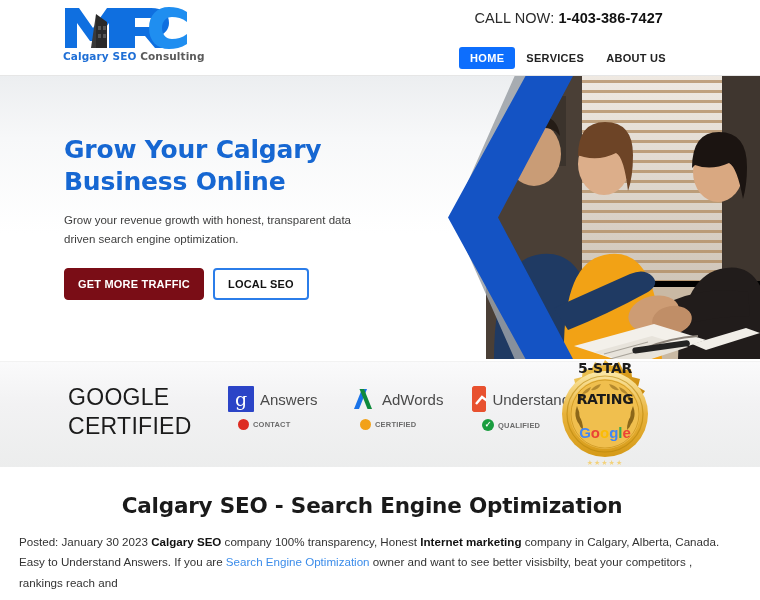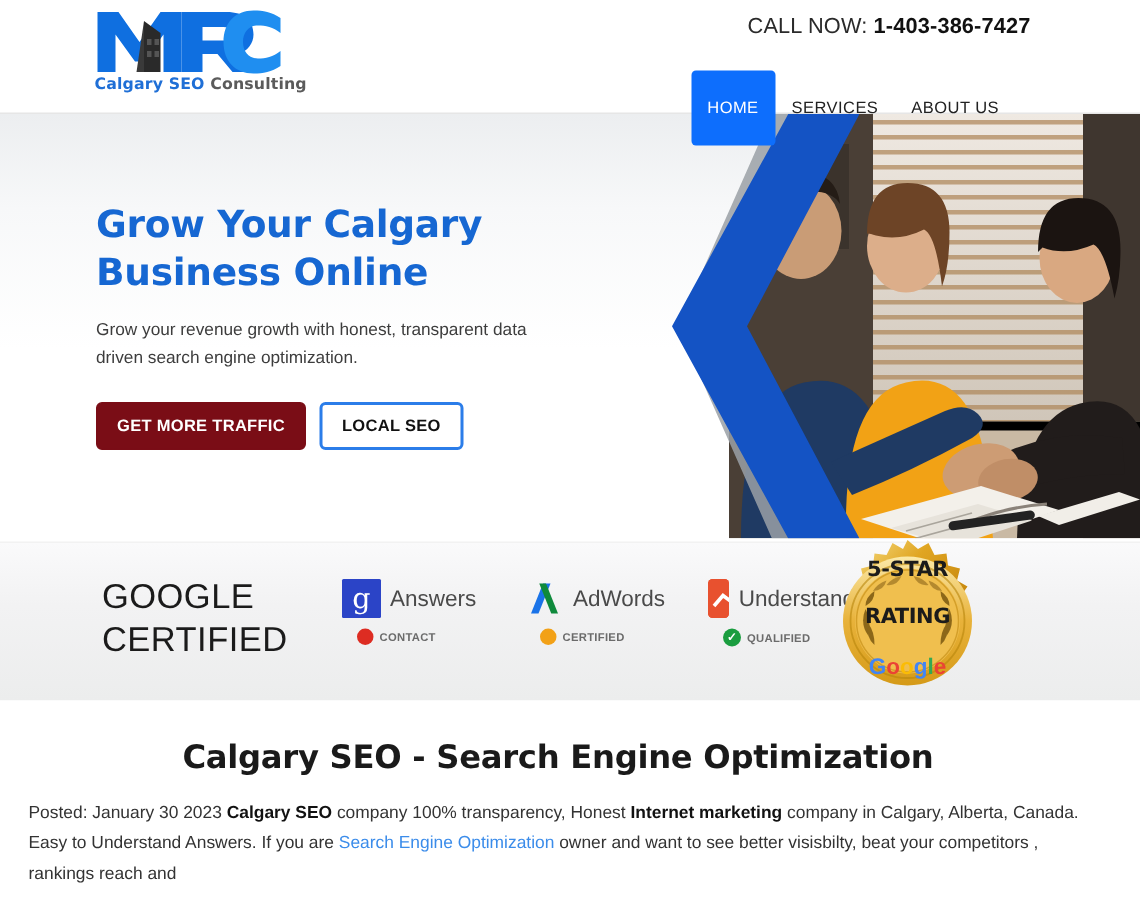--- a/index.html
+++ b/index.html
@@ -29,35 +29,35 @@
   .logo-sub {
     position: absolute; left: 0; top: 46px; width: 126px;
     text-align: center;
     font-family: "DejaVu Sans", sans-serif;
     font-size: 10.5px; font-weight: 700; letter-spacing: .1px;
     color: #1f6fd6; white-space: nowrap;
   }
   .logo-sub .grey { color: #5b5b5b; }
 
   .callnow {
-    position: absolute; right: 73px; top: 10px;
+    position: absolute; right: 97px; top: 10px;
     font-size: 14.5px; color: #2a2a2a; letter-spacing: .1px;
     white-space: nowrap;
   }
   .callnow .num { font-weight: 700; color:#111; }
 
   .nav {
     position: absolute; right: 83px; top: 47px;
     display: flex; align-items: center; gap: 0px;
   }
   .nav a {
     display: inline-block;
-    font-size: 11px; font-weight: 400; letter-spacing: .3px;
+    font-size: 11px; font-weight: 700; letter-spacing: .3px;
     color: #222; text-decoration: none;
-    padding: 19px 11px; border-radius: 3px;
+    padding: 5px 11px; border-radius: 3px;
     white-space: nowrap;
   }
   .nav a.active { background: #0d6efd; color: #fff; }
 
   
   .hero {
     position: relative; height: 285px; overflow: hidden;
     background: linear-gradient(180deg,#eceef0 0%, #f7f8f9 22%, #ffffff 55%, #ffffff 100%);
     text-decoration: underline;
   }
@@ -155,21 +155,21 @@
   .an-icon {
     width: 26px; height: 26px; background:#e8512f; border-radius: 3px;
     position: relative; overflow:hidden;
   }
 
   
   .seal {
     position:absolute; left: 549px; top: -4px; width: 112px; height: 112px;
   }
   .seal-txt {
-    position:absolute; left:0; top:12px; width:112px; height:112px;
+    position:absolute; left:0; top:0; width:112px; height:112px;
     display:flex; flex-direction:column; align-items:center; justify-content:center;
     gap:16px;
   }
   .seal-l1 {
     font-family:"DejaVu Sans", sans-serif;
     font-size: 14px; font-weight:700; color:#1b1b1b; line-height:1.05; letter-spacing:-.3px;
   }
   .seal-l2 {
     font-family:"DejaVu Sans", sans-serif;
     font-size: 14px; font-weight:700; color:#1b1b1b; line-height:1.1; letter-spacing:-.3px;

